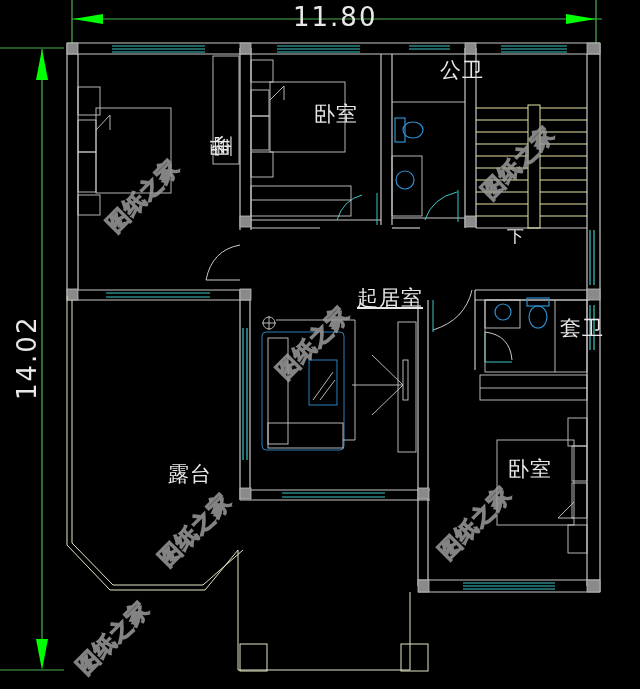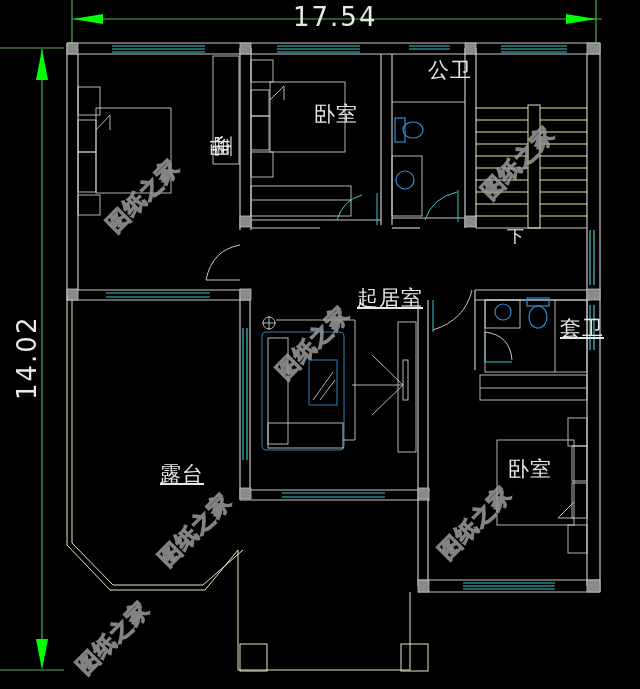--- a/index.html
+++ b/index.html
@@ -238,30 +238,30 @@
   </g>
 
   <g stroke="#e6e6c8" stroke-width="1" fill="none">
     <polyline points="67,296 67,545 110,590 205,590 238,550 238,670 410,670 410,592"></polyline>
     <polyline points="72,300 72,543 113,585 203,585 243,550"></polyline>
     <rect x="240" y="644" width="27" height="27"></rect>
     <rect x="401" y="644" width="27" height="27"></rect>
   </g>
 </svg>
 
-<div class="dim" style="left:293px; top:2px;">17.54</div>
+<div class="dim" style="left:293px; top:2px;">11.80</div>
 <div class="dim" style="left:12px; top:400px; transform: rotate(-90deg); transform-origin: left top;">14.02</div>
 
 <div class="lbl" style="left:193px; top:118px; writing-mode: vertical-rl; transform: rotate(-90deg); transform-origin: left top; top:160px;">卧室</div>
 <div class="lbl" style="left:314px; top:100px;">卧室</div>
-<div class="lbl" style="left:428px; top:56px;">公卫</div>
+<div class="lbl" style="left:440px; top:56px;">公卫</div>
 <div class="lbl" style="left:507px; top:225px; font-size:17px;">下</div>
 <div class="lbl" style="left:357px; top:284px;text-decoration:underline;">起居室</div>
-<div class="lbl" style="left:560px; top:314px;text-decoration:underline;">套卫</div>
+<div class="lbl" style="left:560px; top:314px;">套卫</div>
 <div class="lbl" style="left:508px; top:455px;">卧室</div>
-<div class="lbl" style="left:160px; top:460px;text-decoration:underline;">露台</div>
+<div class="lbl" style="left:168px; top:460px;">露台</div>
 
 <div class="wm" style="left:100px; top:218px;">图纸之家</div>
 <div class="wm" style="left:152px; top:552px;">图纸之家</div>
 <div class="wm" style="left:270px; top:365px;">图纸之家</div>
 <div class="wm" style="left:475px; top:185px;">图纸之家</div>
 <div class="wm" style="left:432px; top:545px;">图纸之家</div>
 <div class="wm" style="left:70px; top:660px;">图纸之家</div>
 
 </body></html>

